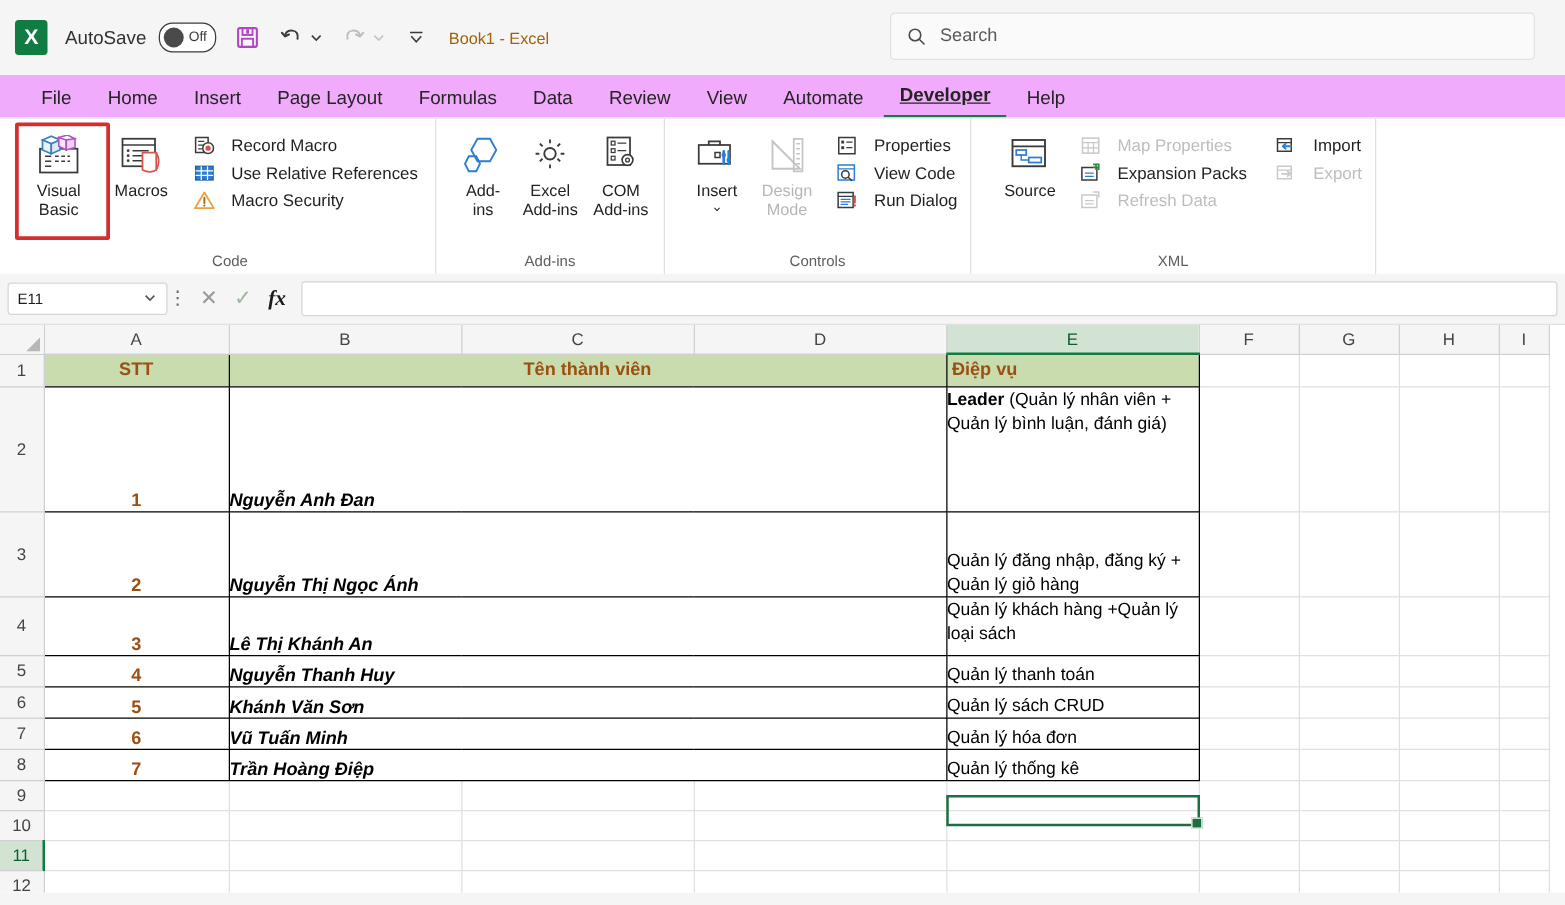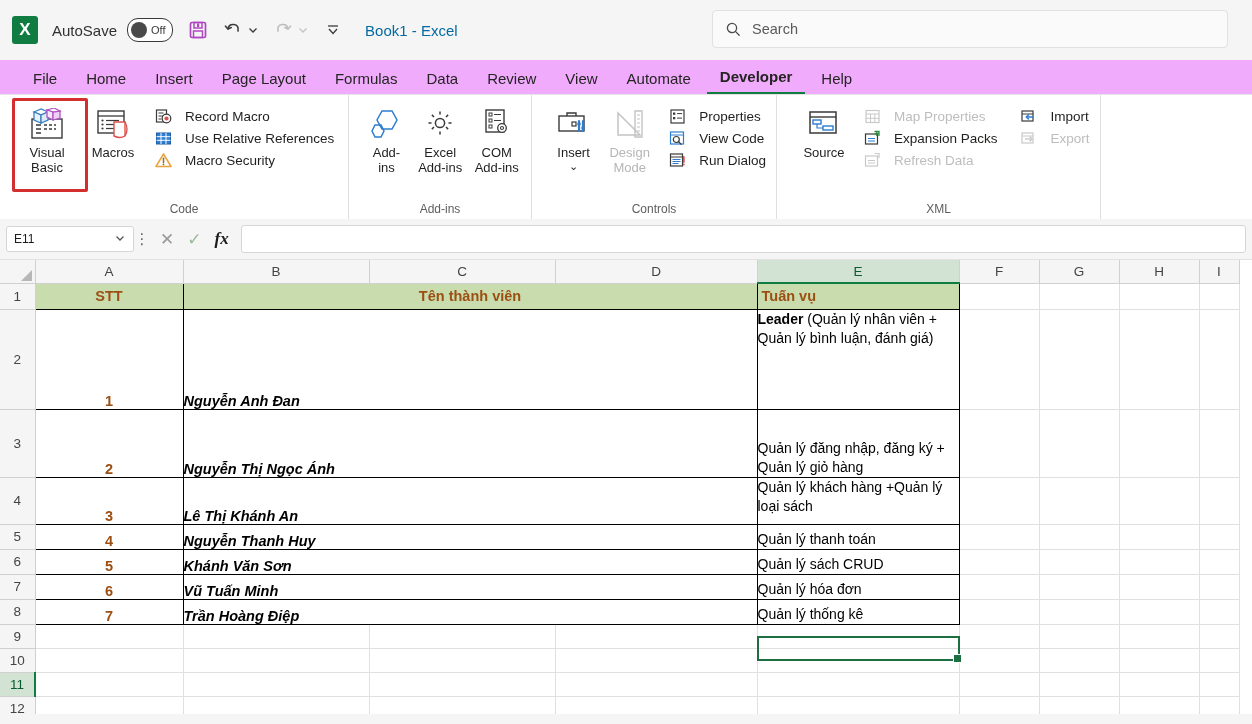--- a/index.html
+++ b/index.html
@@ -14,28 +14,28 @@
   .xl-logo{width:26px;height:28px;margin-left:12px;background:#107c41;border-radius:3px;position:relative;
            display:flex;align-items:center;justify-content:center;color:#fff;font-size:17px;font-weight:bold;}
   .xl-logo::after{content:"";position:absolute;right:0;top:0;width:10px;height:100%;background:#fff;opacity:0;}
   .autosave-label{margin-left:14px;font-size:15px;color:#323130;}
   .toggle{width:44px;height:22px;border-radius:11px;border:1px solid #3b3b3b;background:#fff;margin-left:10px;
           display:flex;align-items:center;position:relative;}
   .toggle .knob{width:16px;height:16px;border-radius:50%;background:#4a4a4a;margin-left:3px;}
   .toggle .off{font-size:11px;color:#3b3b3b;margin-left:4px;}
   .tb-icon{margin-left:14px;display:flex;align-items:center;cursor:default;}
   .tb-icon svg{display:block;}
-  .doc-title{margin-left:24px;font-size:15px;color:#0369a1;}
+  .doc-title{margin-left:18px;font-size:13px;color:#a16207;}
   .searchbox{position:absolute;left:712px;top:10px;width:516px;height:38px;background:#fafafa;
              border:1px solid #e1e1e1;border-radius:4px;display:flex;align-items:center;box-sizing:border-box;}
   .searchbox .ph{font-size:14.5px;color:#5a5a5a;margin-left:10px;}
   
   .tabbar{height:34px;background:#f0abfc;display:flex;align-items:flex-end;padding-left:20px;gap:3px;}
   .tab{font-size:15px;color:#252423;padding:3px 13px 7px;cursor:default;white-space:nowrap;}
-  .tab.active{font-weight:bold;border-bottom:2.5px solid #107c41;}
+  .tab.active{font-weight:bold;border-bottom:2.5px solid #107c41;text-decoration:underline;}
   
   .ribbon{height:124px;background:#fff;border-top:1px solid #e6e6e6;display:flex;position:relative;}
   .group{display:flex;flex-direction:column;justify-content:space-between;position:relative;padding:6px 6px 0;}
   .group + .group{border-left:1px solid #e1dfdd;}
   .group-body{display:flex;align-items:flex-start;flex:1;}
   .group-label{text-align:center;font-size:12px;color:#605e5c;padding-bottom:3px;}
   .bigbtn{display:flex;flex-direction:column;align-items:center;justify-content:flex-start;
           width:60px;padding:4px 2px;font-size:13px;line-height:15px;color:#201f1e;text-align:center;cursor:default;}
   .bigbtn .ic{height:40px;display:flex;align-items:center;justify-content:center;}
   .bigbtn.disabled{color:#b6b6b6;}
@@ -464,21 +464,21 @@
       <th class="colhead">F</th>
       <th class="colhead">G</th>
       <th class="colhead">H</th>
       <th class="colhead">I</th>
     </tr>
 
     <tr style="height:26px">
       <td class="rowhead">1</td>
       <td class="hdrcell">STT</td>
       <td class="hdrcell" colspan="3">Tên thành viên</td>
-      <td class="hdrcell left">Tuấn vụ</td>
+      <td class="hdrcell left">Điệp vụ</td>
       <td class="cell"></td>
       <td class="cell"></td>
       <td class="cell"></td>
       <td class="cell"></td>
     </tr>
 
     <tr style="height:100px">
       <td class="rowhead">2</td>
       <td class="datacell numcell">1</td>
       <td class="datacell namecell" colspan="3">Nguyễn Anh Đan</td>

